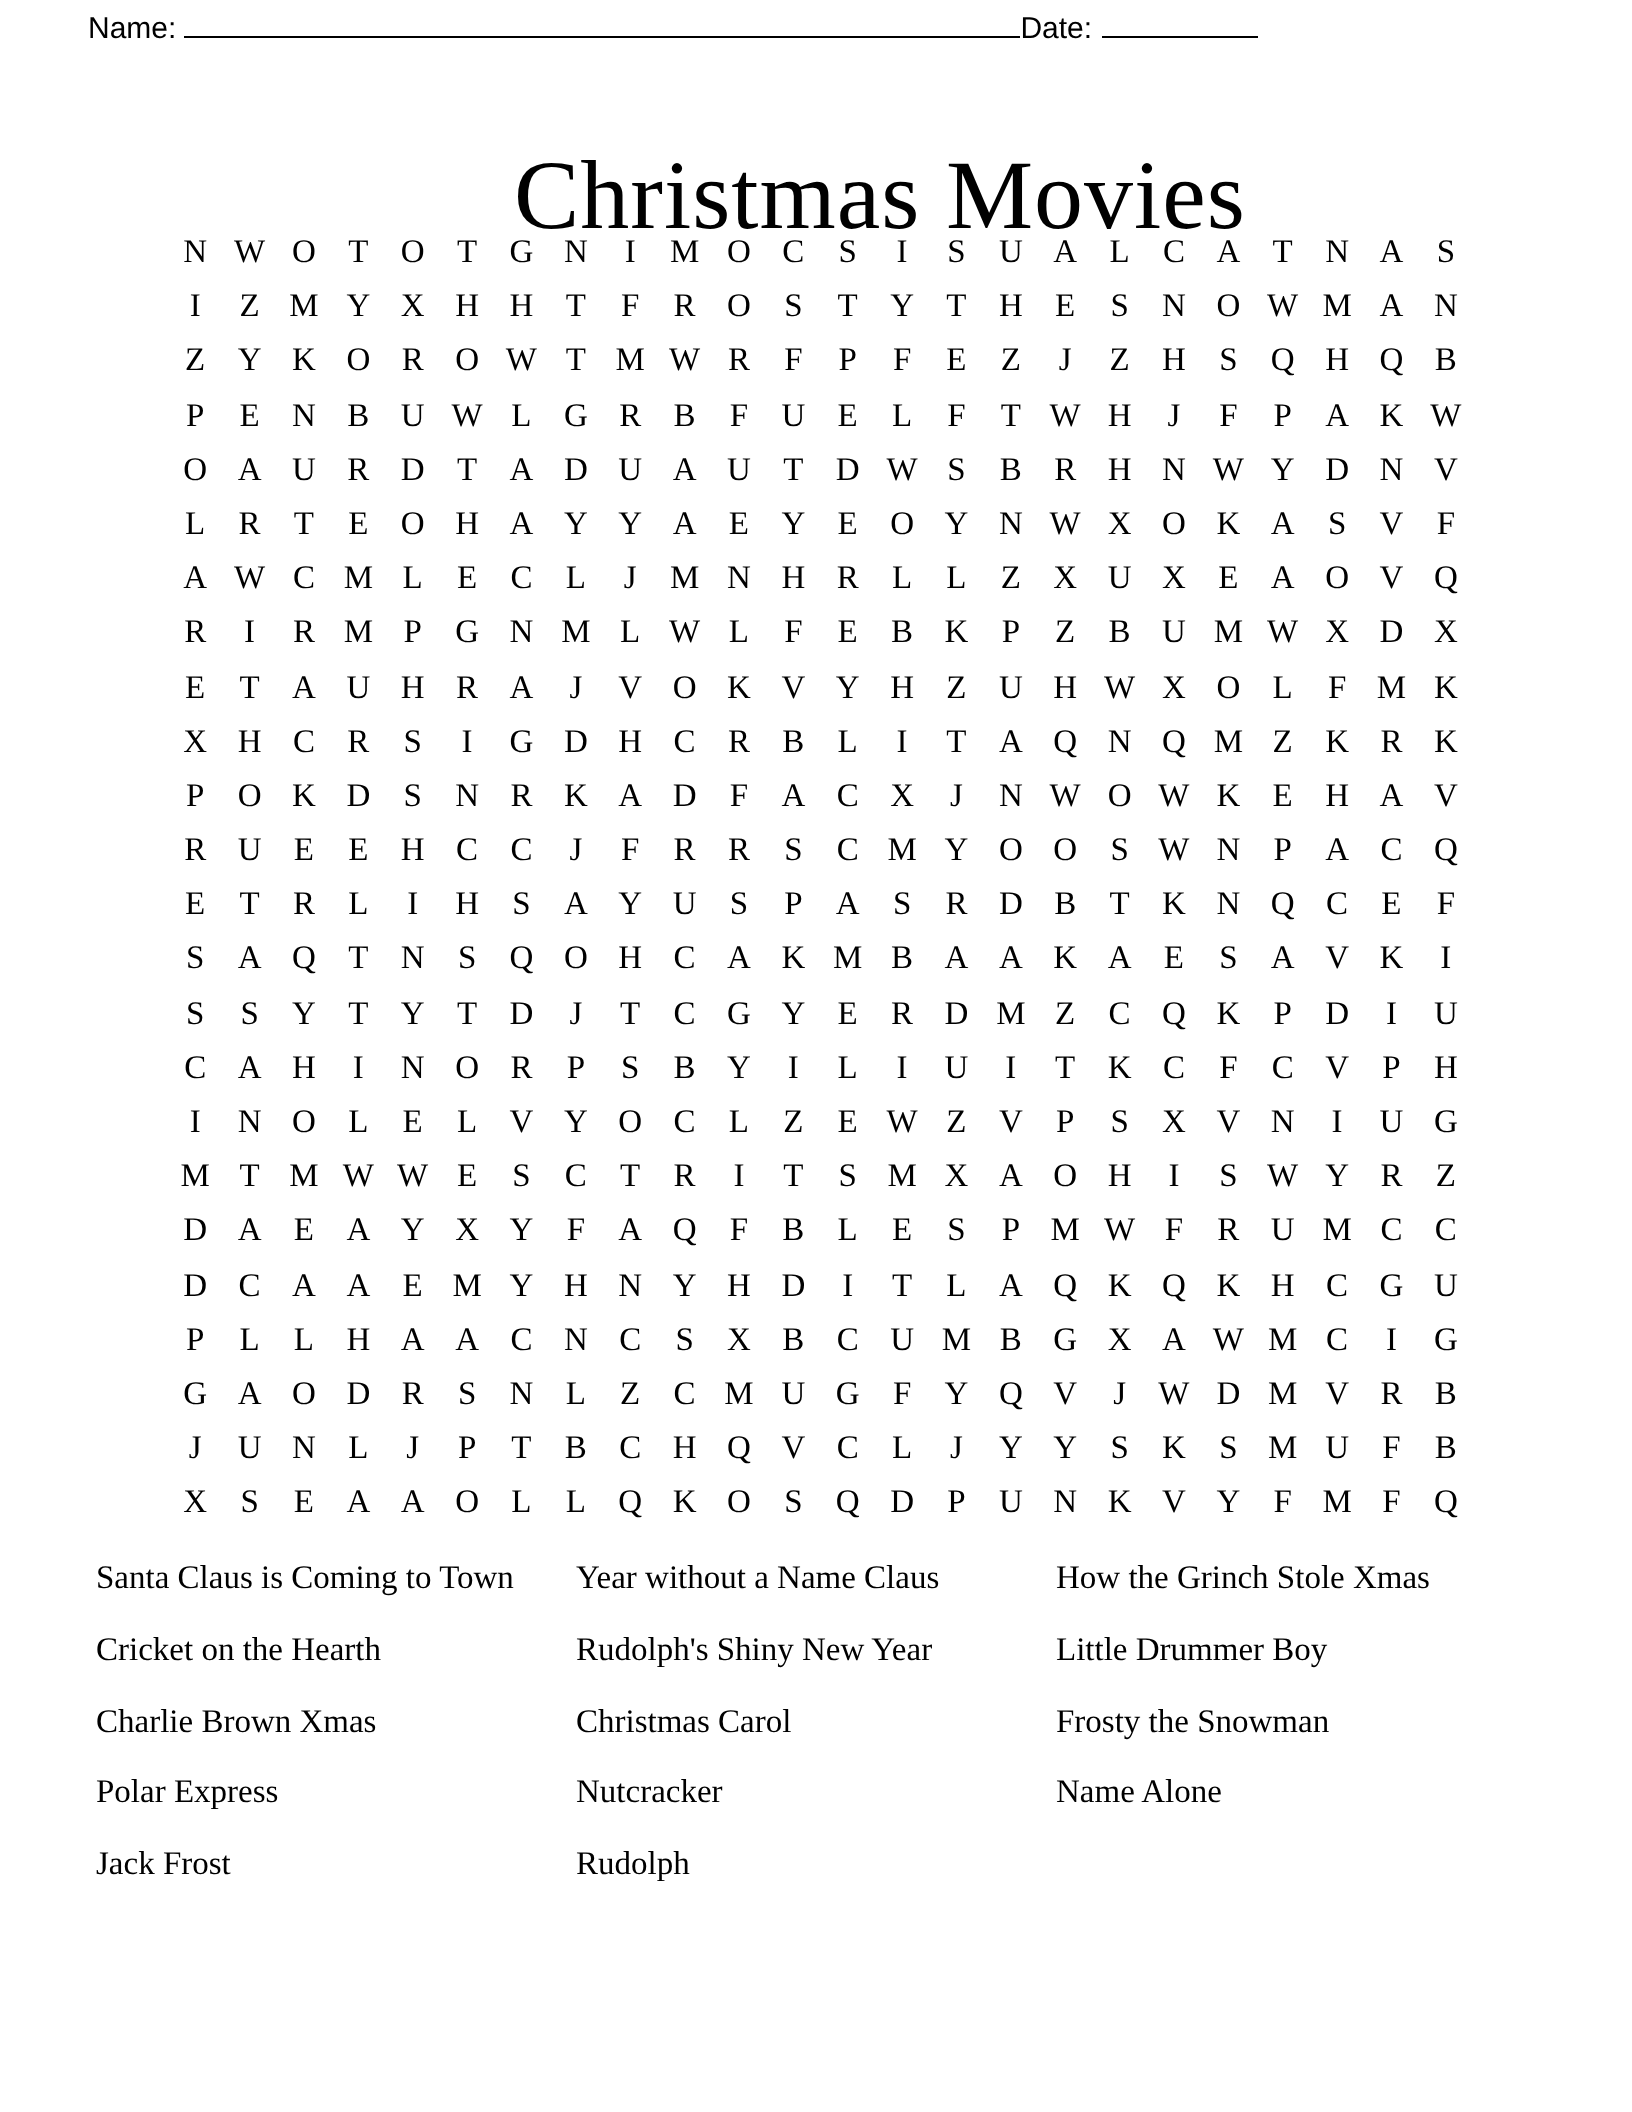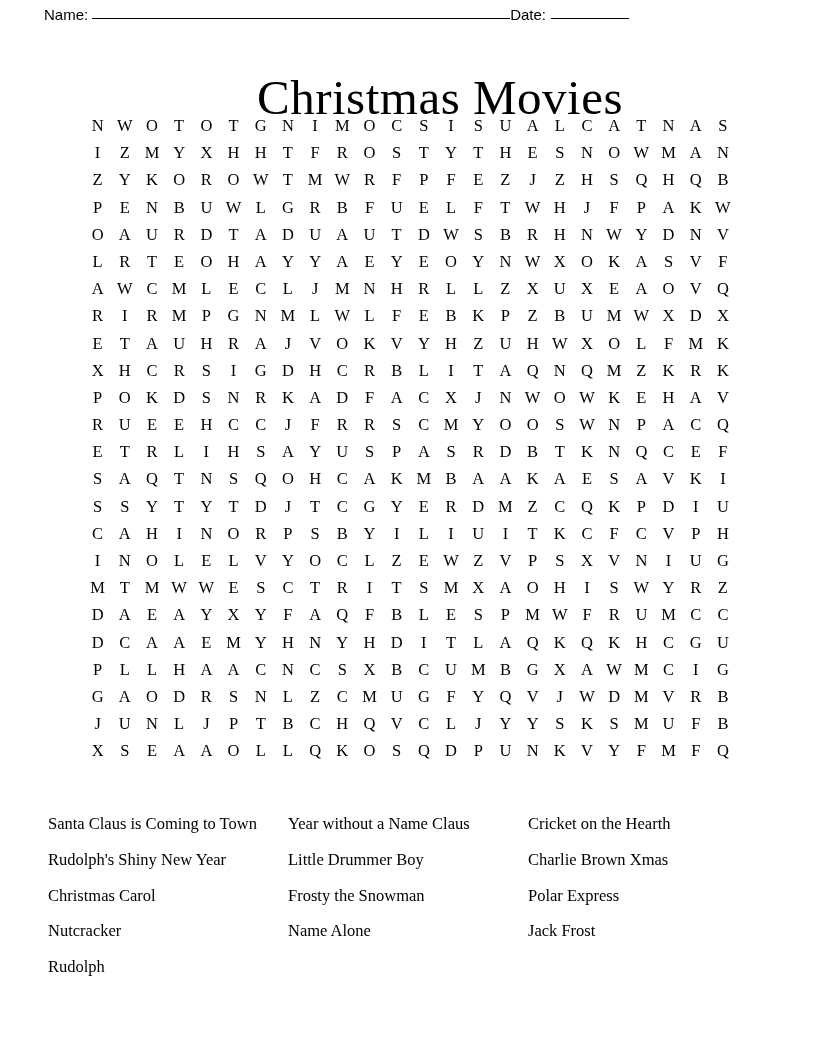--- a/index.html
+++ b/index.html
@@ -80,21 +80,21 @@
     font-family: "Liberation Serif", serif;
     font-size: 16.5px;
     line-height: 27.2px;
     text-align: center;
     color: #000;
   }
 
   
   .wordlist {
     position: absolute;
-    top: 814px;
+    top: 779px;
     left: 48px;
     width: 720px;
     display: grid;
     grid-template-columns: 240px 240px 240px;
     grid-auto-rows: 35.8px;
   }
   .wordlist .word {
     font-family: "Liberation Serif", serif;
     font-size: 16.5px;
     line-height: 20px;
@@ -689,20 +689,21 @@
     <span class="cell">Y</span>
     <span class="cell">F</span>
     <span class="cell">M</span>
     <span class="cell">F</span>
     <span class="cell">Q</span>
   </div>
 
 <div class="wordlist">
     <div class="word">Santa Claus is Coming to Town</div>
     <div class="word">Year without a Name Claus</div>
+    <div class="word">How the Grinch Stole Xmas</div>
     <div class="word">Cricket on the Hearth</div>
     <div class="word">Rudolph's Shiny New Year</div>
     <div class="word">Little Drummer Boy</div>
     <div class="word">Charlie Brown Xmas</div>
     <div class="word">Christmas Carol</div>
     <div class="word">Frosty the Snowman</div>
     <div class="word">Polar Express</div>
     <div class="word">Nutcracker</div>
     <div class="word">Name Alone</div>
     <div class="word">Jack Frost</div>

